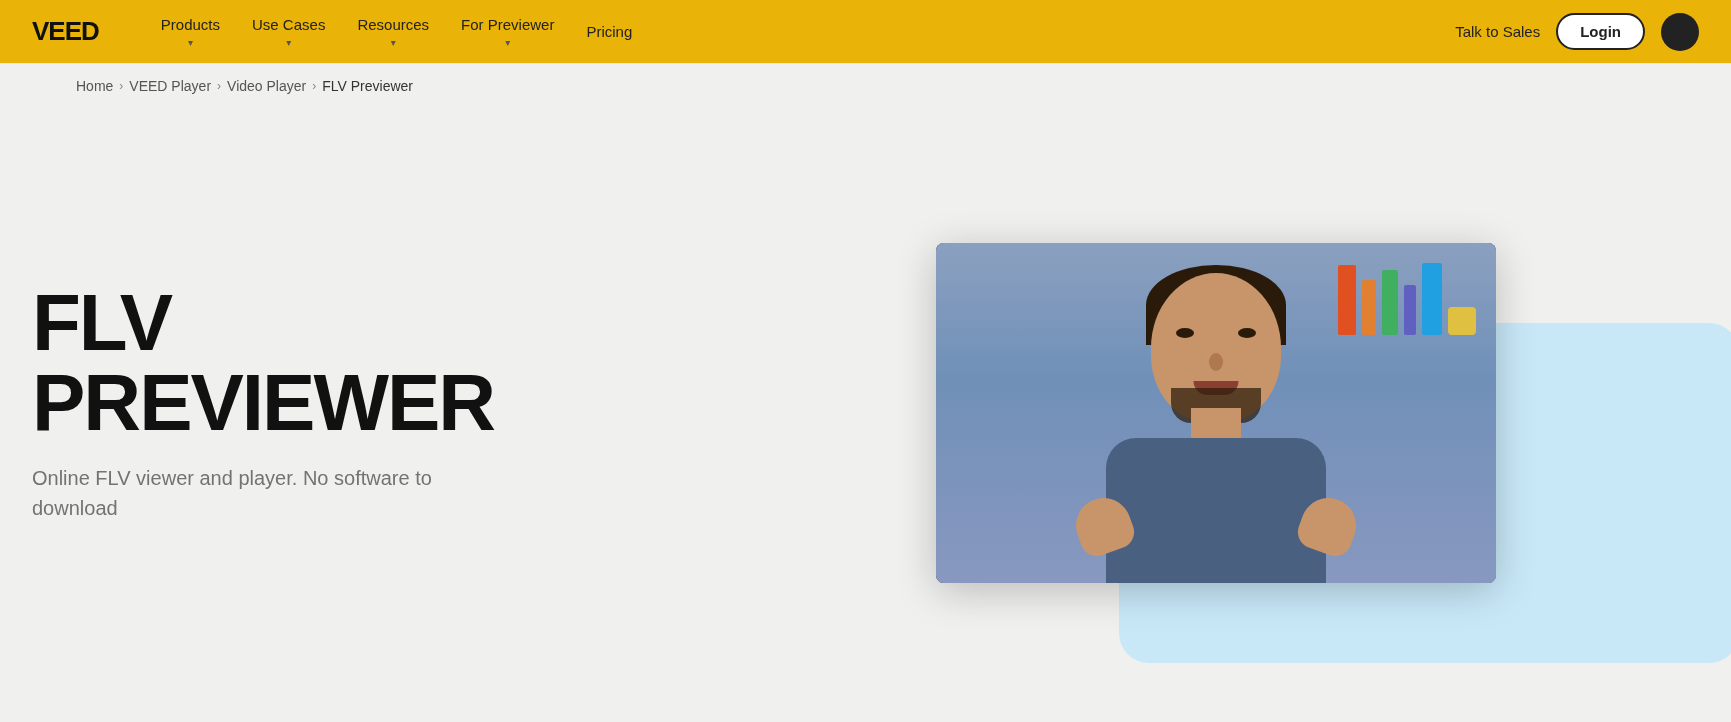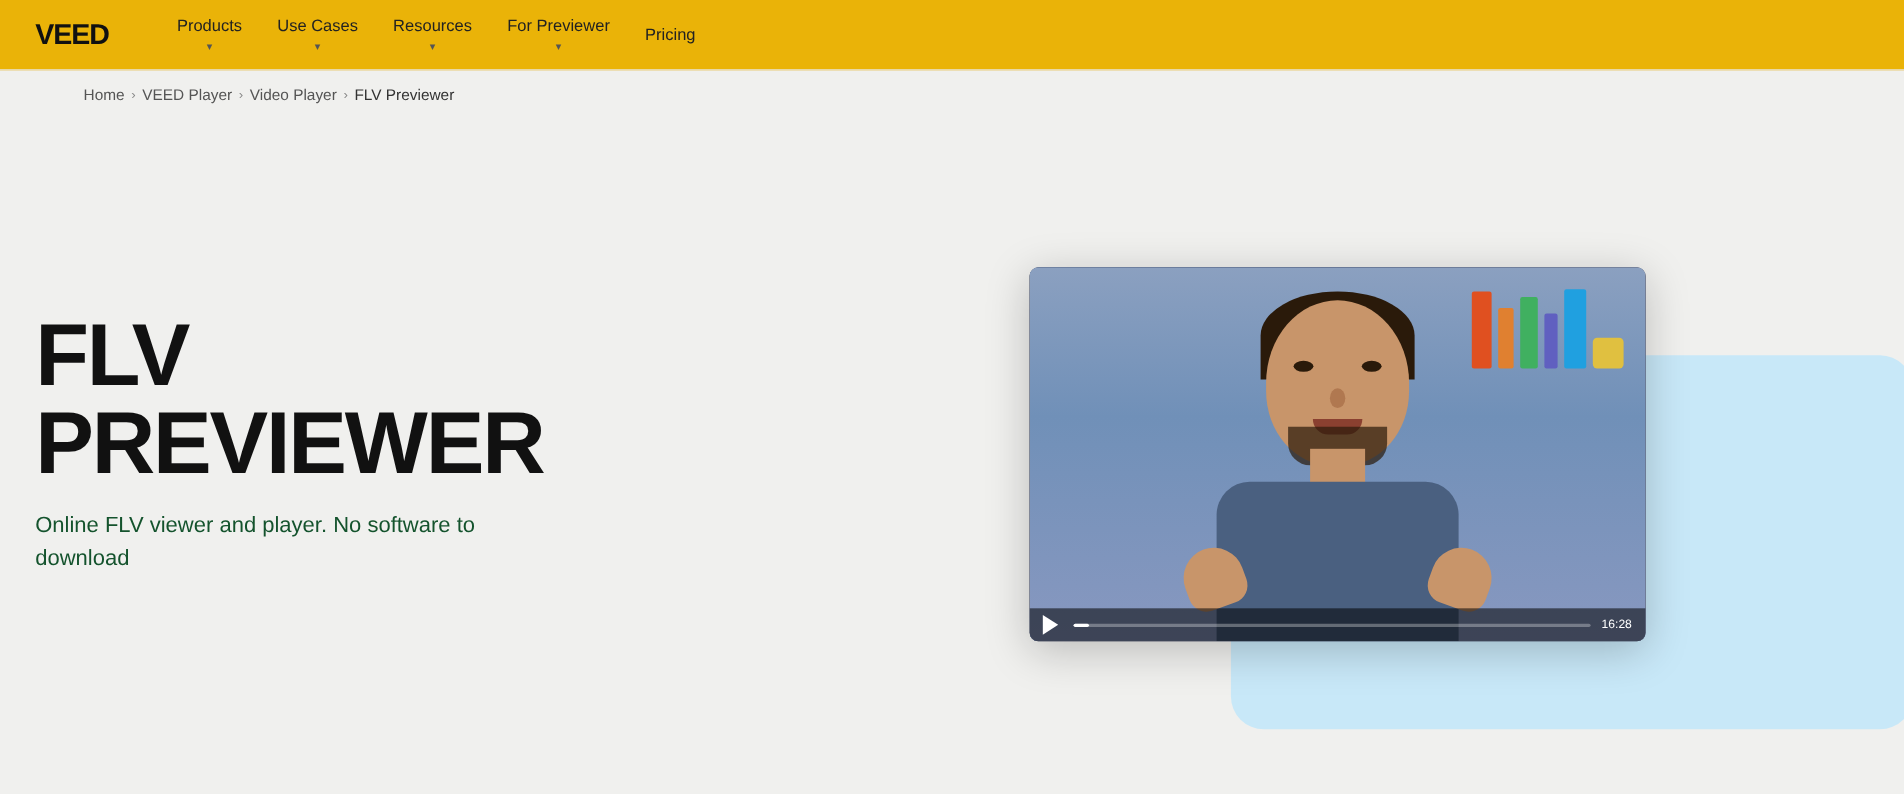--- a/index.html
+++ b/index.html
@@ -118,21 +118,21 @@
       font-size: 80px;
       font-weight: 900;
       color: #111;
       line-height: 1;
       letter-spacing: -2px;
       text-transform: uppercase;
       margin-bottom: 20px;
     }
     .hero-subtitle {
       font-size: 20px;
-      color: #14532d;
+      color: #737373;
       line-height: 1.5;
       margin-bottom: 20px;
       max-width: 400px;
     }
     .upload-btn-wrapper {
       display: inline-block;
       padding: 4px;
       border: 2.5px solid #e02020;
       border-radius: 50px;
     }
@@ -370,20 +370,25 @@
     </div>
     <div class="nav-item">
       <span>For Previewer</span>
       <span class="nav-chevron">▾</span>
     </div>
     <div class="nav-item">
       <span>Pricing</span>
     </div>
   </nav>
 
+  <div class="header-actions">
+    <span class="talk-to-sales">Talk to Sales</span>
+    <button class="login-btn">Login</button>
+    <div class="avatar-circle"></div>
+  </div>
 </header>
 
 <div class="breadcrumb">
   <span class="breadcrumb-item">Home</span>
   <span class="breadcrumb-sep">›</span>
   <span class="breadcrumb-item">VEED Player</span>
   <span class="breadcrumb-sep">›</span>
   <span class="breadcrumb-item">Video Player</span>
   <span class="breadcrumb-sep">›</span>
   <span class="breadcrumb-current">FLV Previewer</span>
@@ -433,22 +438,15 @@
         <div class="person-neck"></div>
 
         <div class="person-body"></div>
 
         <div class="hands-area">
           <div class="hand" style="transform:rotate(-20deg);"></div>
           <div class="hand" style="transform:rotate(20deg);"></div>
         </div>
       </div>
 
-      <div class="video-controls">
-        <div class="play-btn-icon"></div>
-        <div class="progress-bar">
-          <div class="progress-fill"></div>
-        </div>
-        <span class="time-display">16:28</span>
-      </div>
     </div>
   </div>
 </main>
 
 </body></html>

